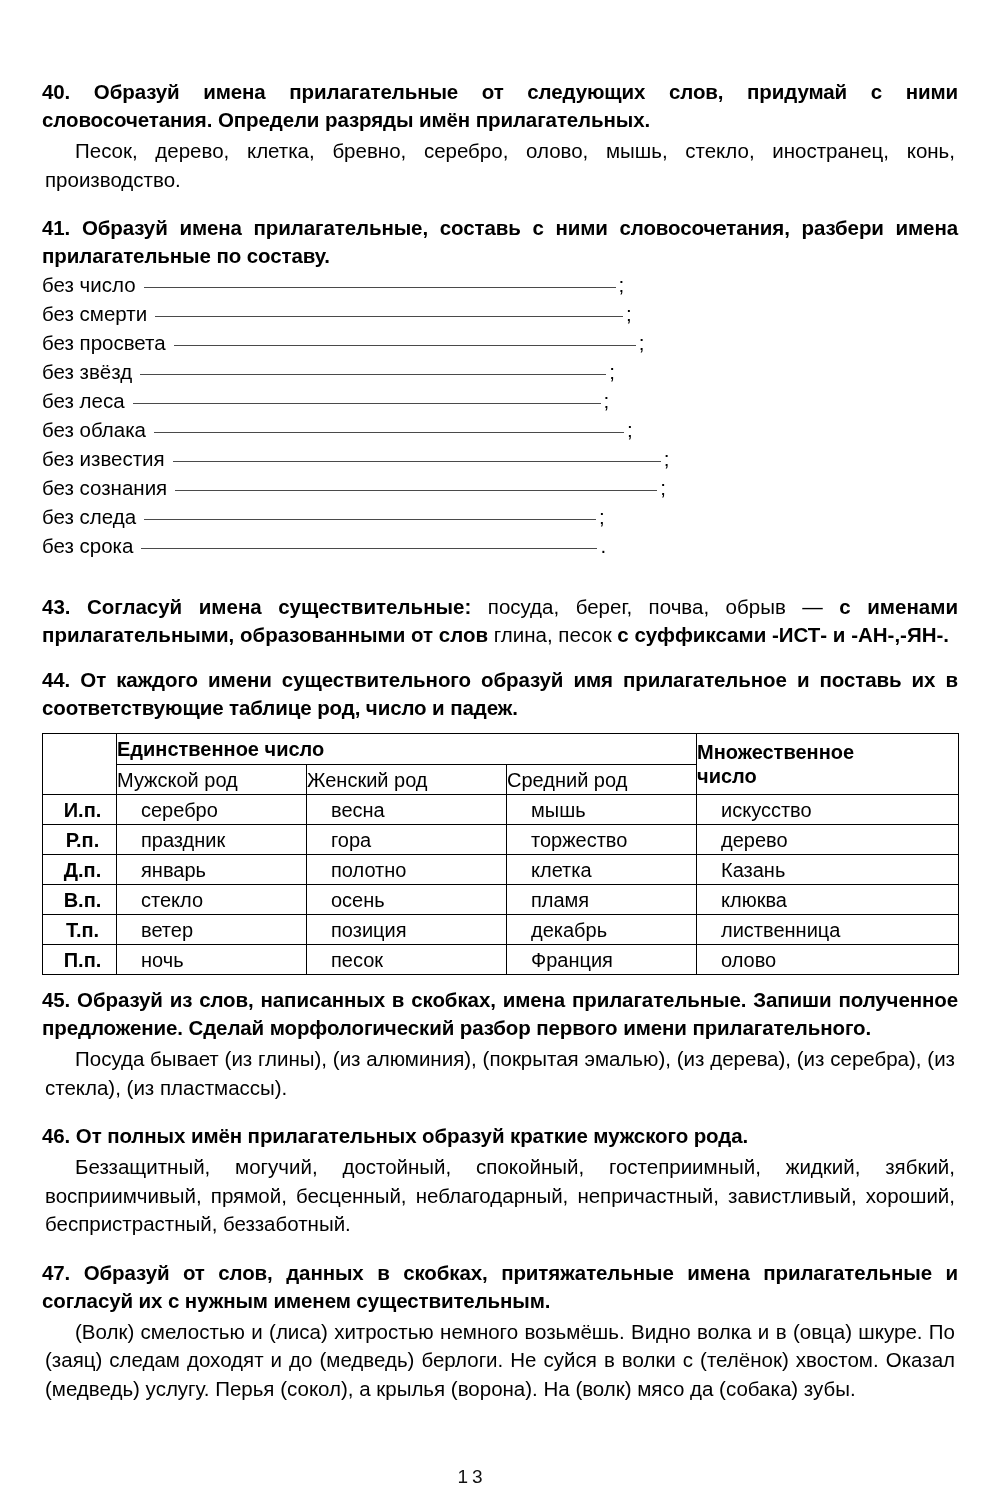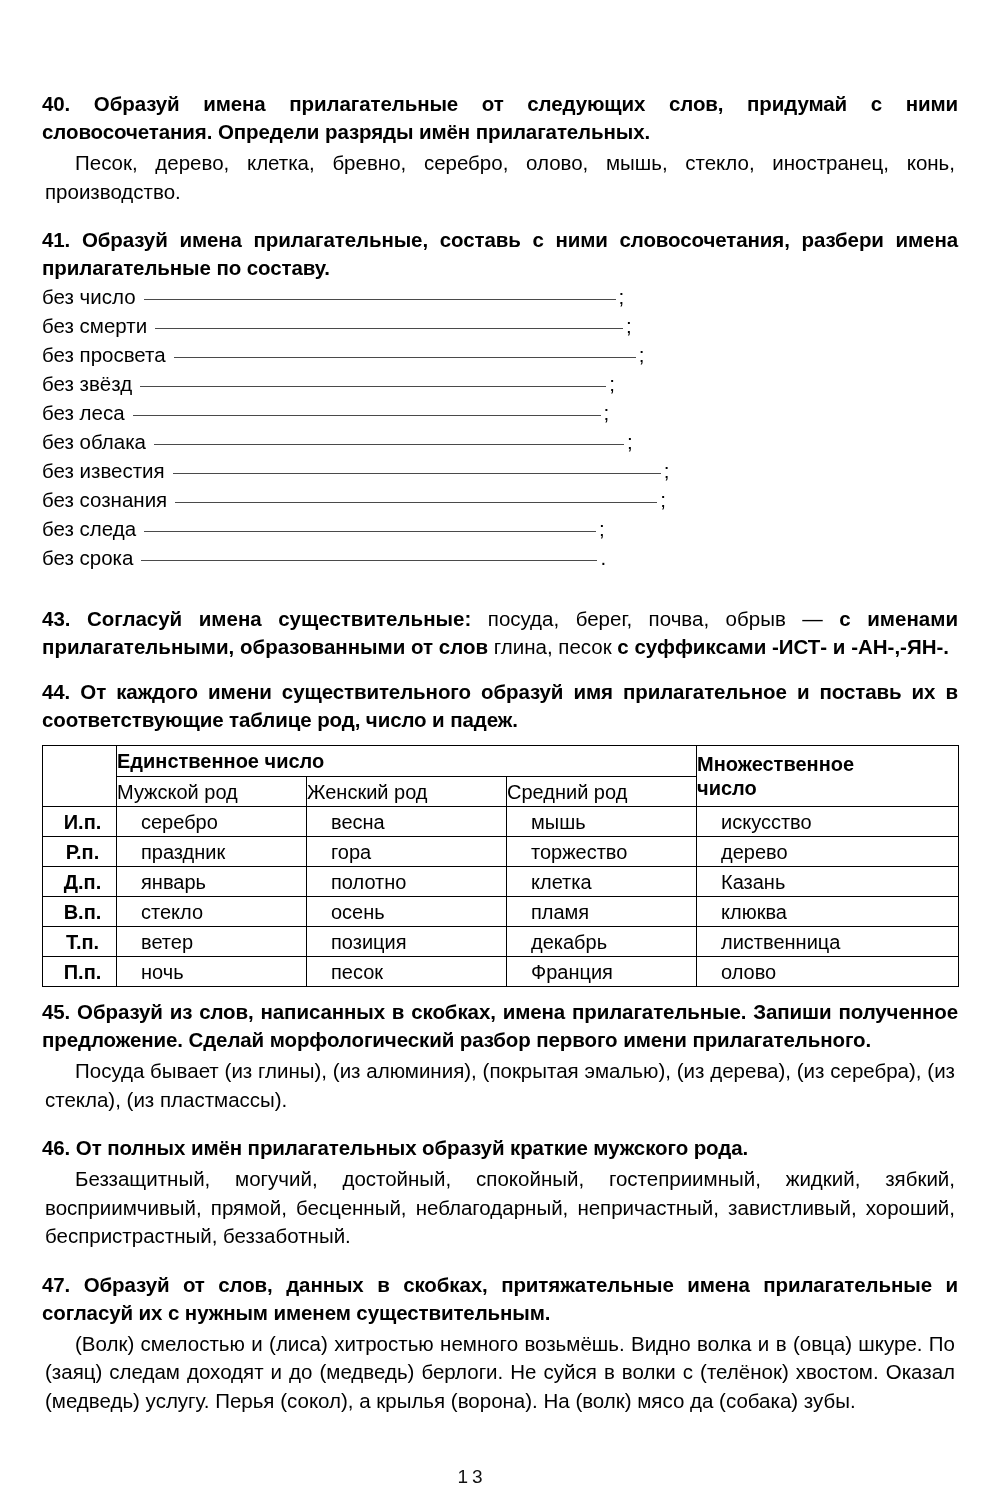--- a/index.html
+++ b/index.html
@@ -21,21 +21,21 @@
     left: 0; top: 0;
     width: 1000px;
     height: 1511px;
     padding: 0;
     box-sizing: border-box;
     overflow: hidden;
   }
   .content {
     position: absolute;
     left: 42px;
-    top: 90px;
+    top: 78px;
     width: 916px;
   }
 
   
   .task-head {
     font-weight: bold;
     font-size: 20.5px;
     line-height: 28px;
     letter-spacing: -0.1px;
     text-align: justify;

